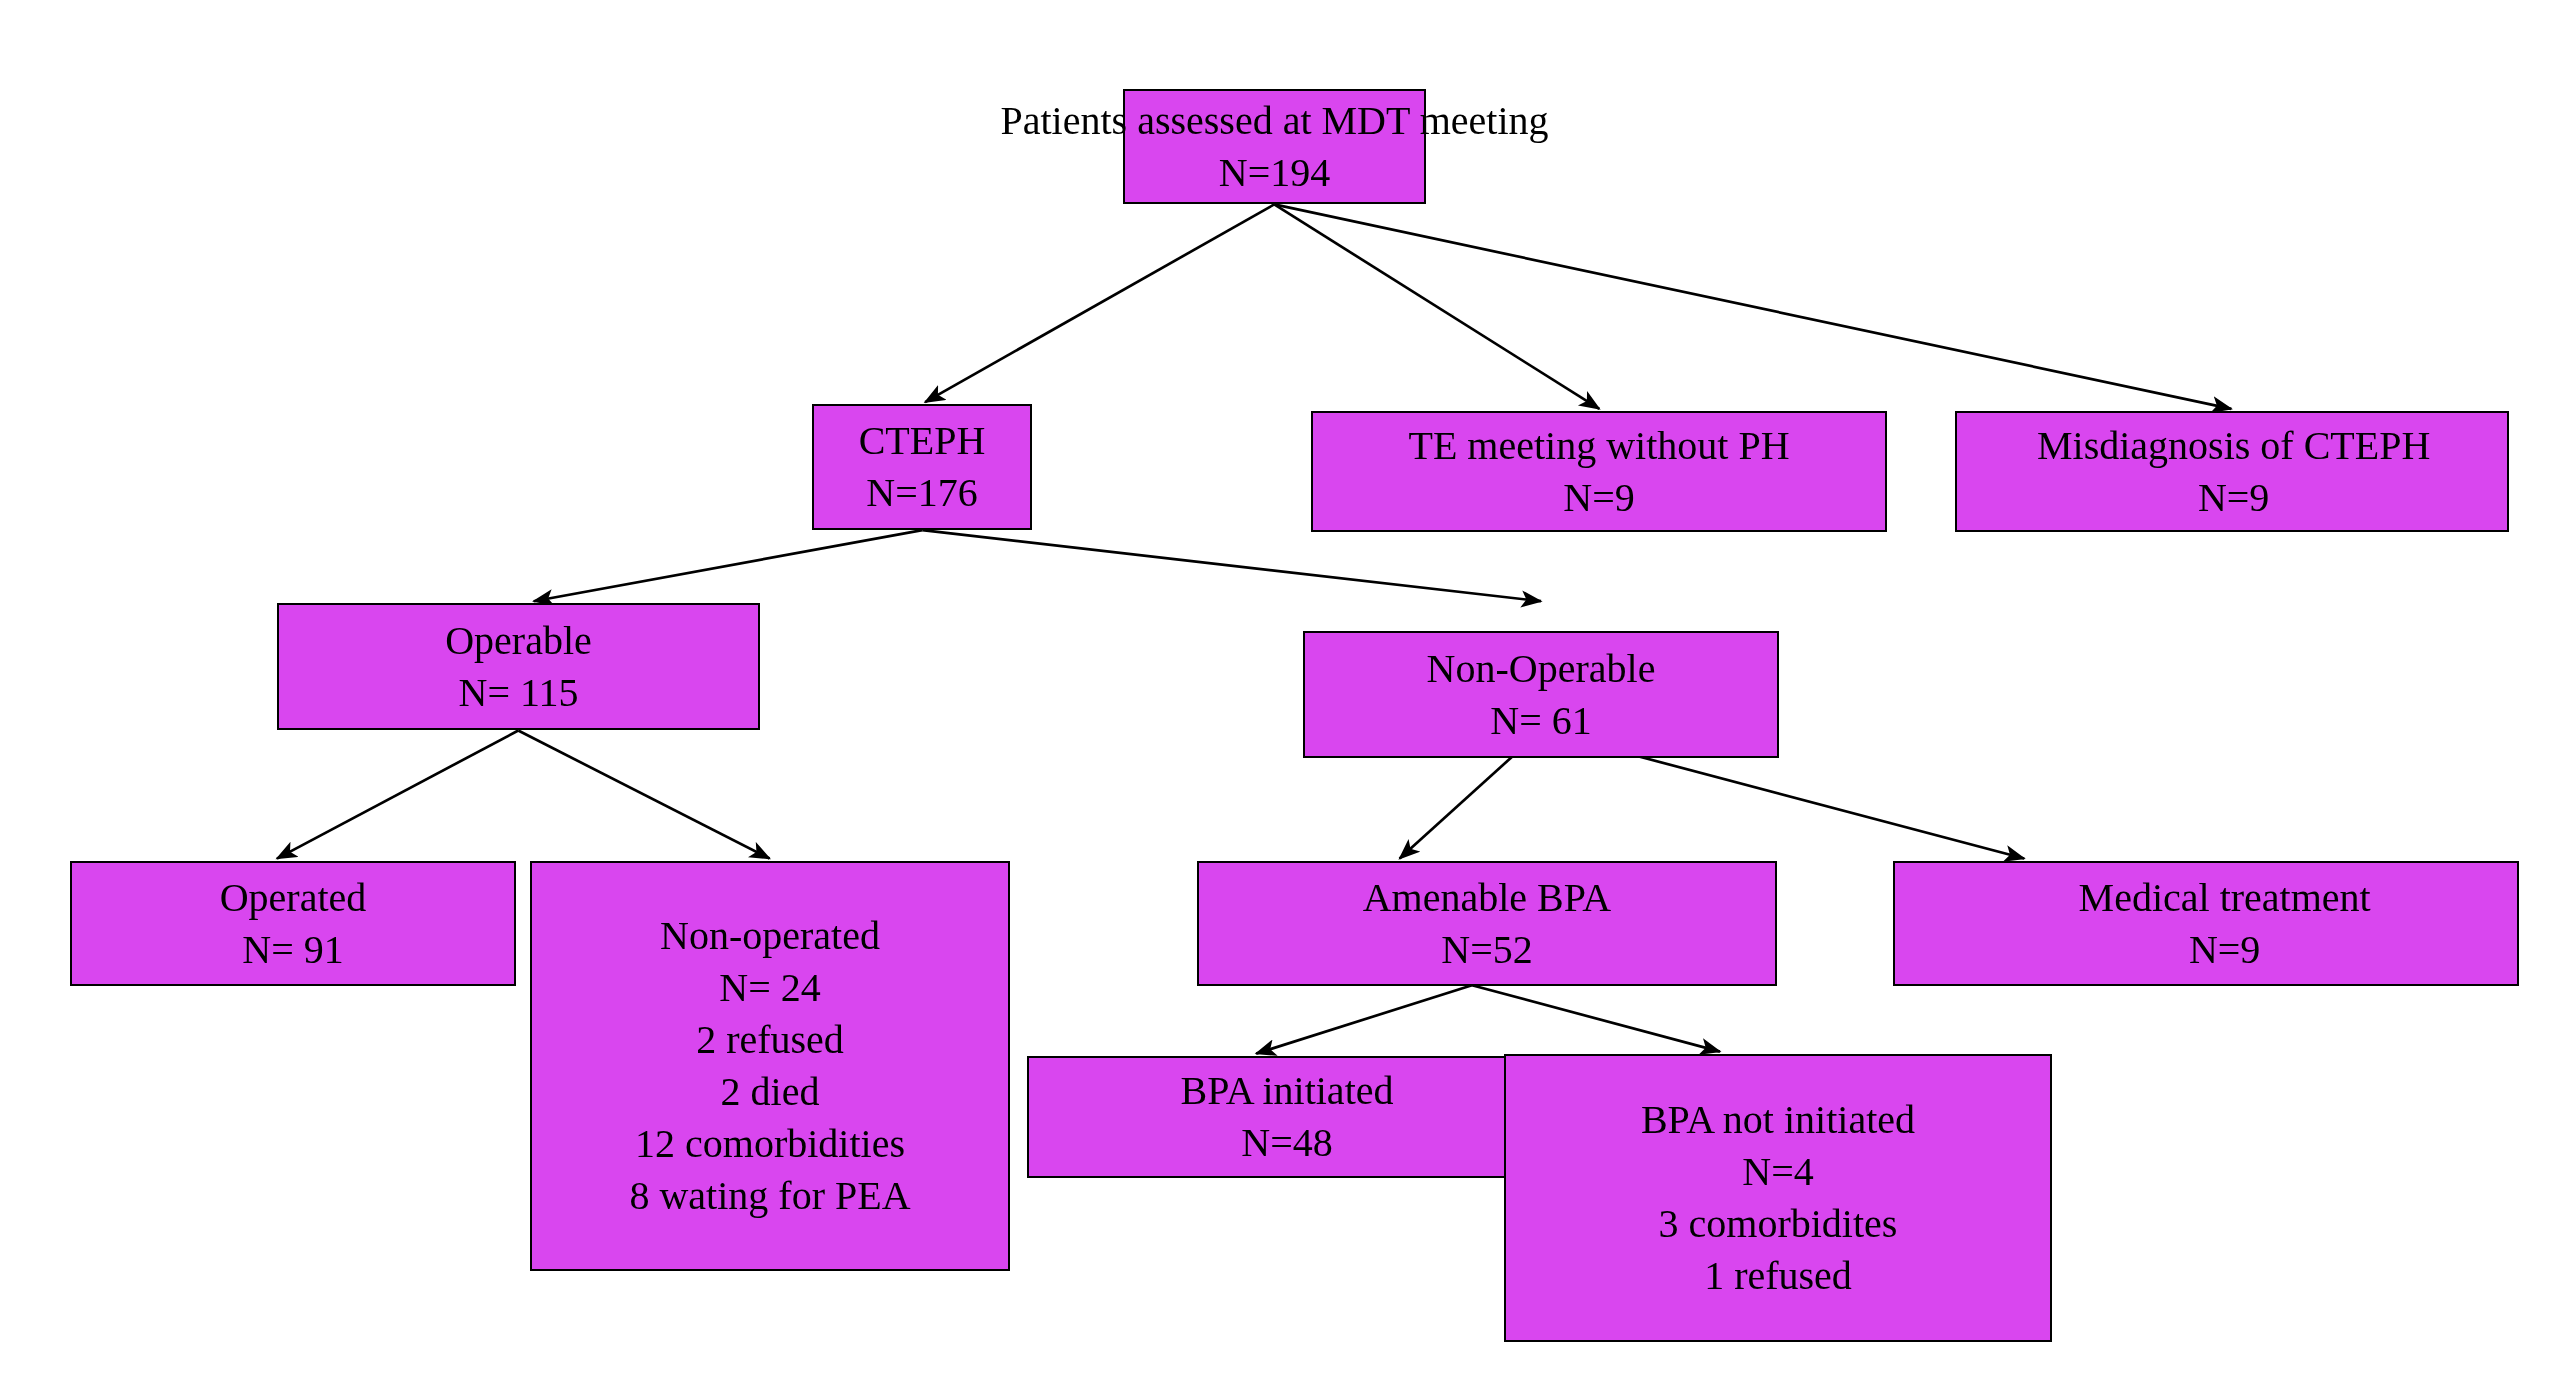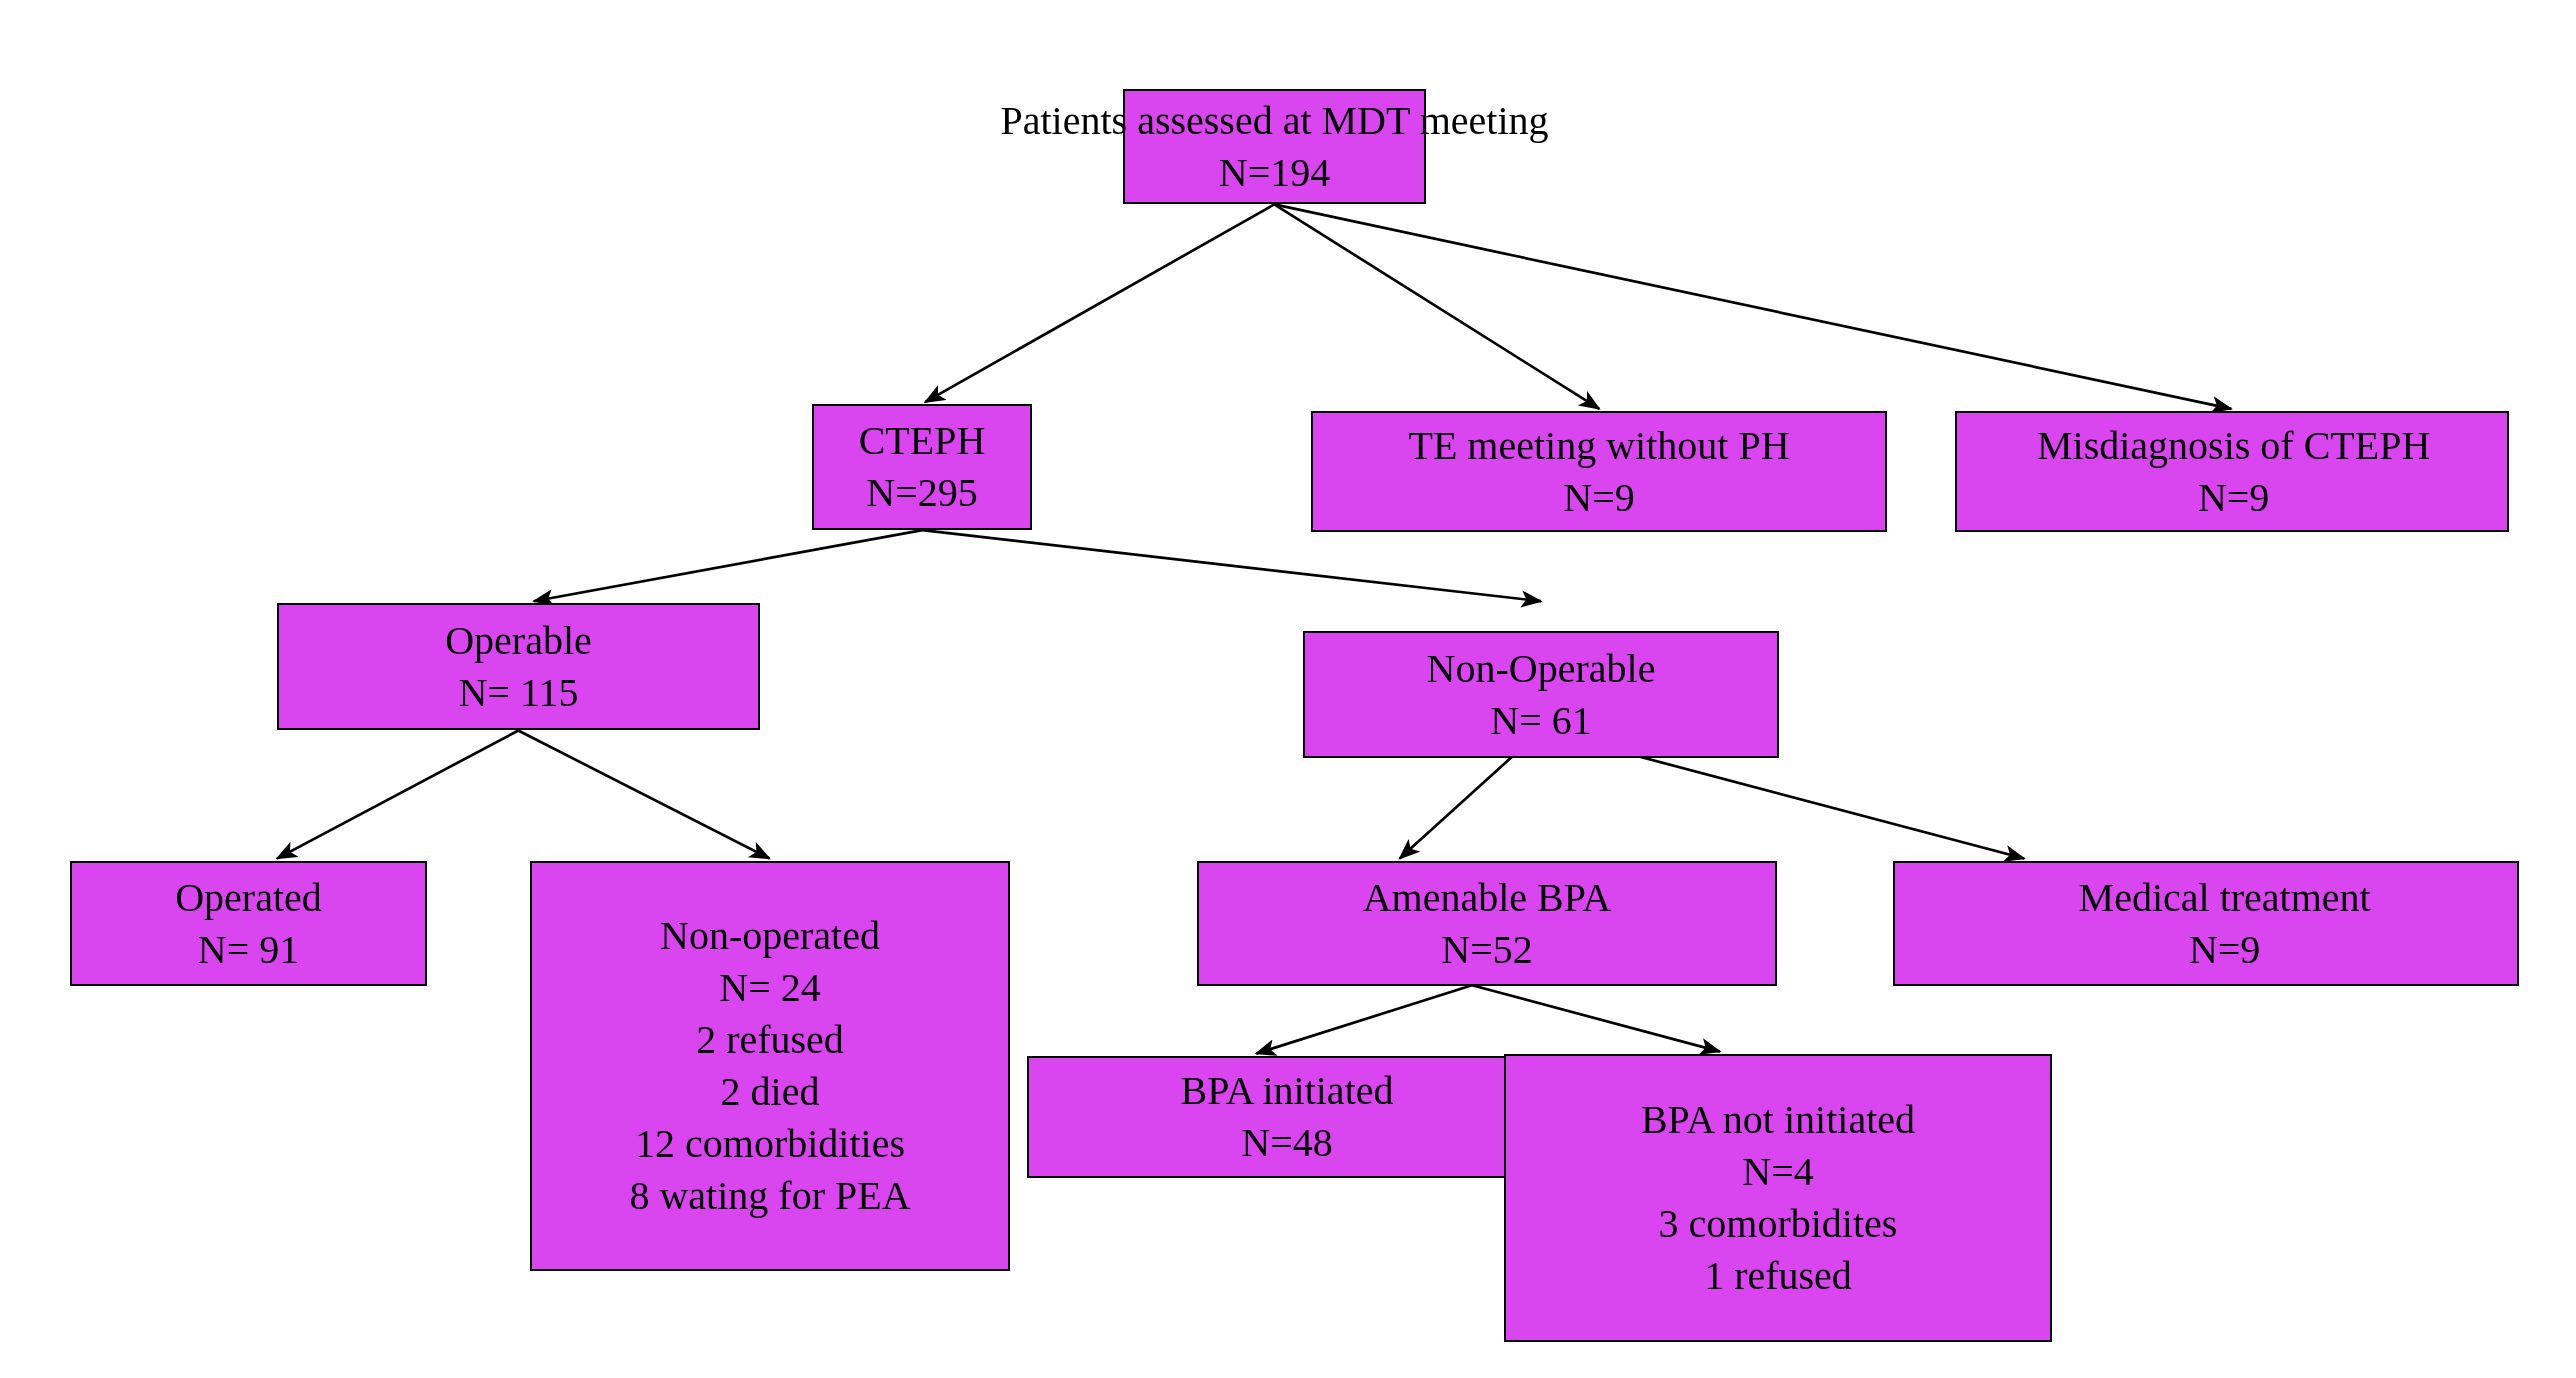--- a/index.html
+++ b/index.html
@@ -71,21 +71,21 @@
       </g>
   </svg>
 
   <div class="node" style="left: 1123px; top: 89px; width: 303px; height: 115px; border-color: rgb(0, 0, 0);">
     <span class="line">Patients assessed at MDT meeting</span>
     <span class="line">N=194</span>
   </div>
 
   <div class="node" style="left: 812px; top: 404px; width: 220px; height: 126px; border-color: rgb(0, 0, 0);">
     <span class="line">CTEPH</span>
-    <span class="line">N=295</span>
+    <span class="line">N=176</span>
   </div>
 
   <div class="node" style="left: 1311px; top: 411px; width: 576px; height: 121px; border-color: rgb(0, 0, 0);">
     <span class="line">TE meeting without PH</span>
     <span class="line">N=9</span>
   </div>
 
   <div class="node" style="left: 1955px; top: 411px; width: 554px; height: 121px; border-color: rgb(0, 0, 0); padding-left: 10px;">
     <span class="line">Misdiagnosis of CTEPH</span>
     <span class="line">N=9</span>
@@ -94,21 +94,21 @@
   <div class="node" style="left: 277px; top: 603px; width: 483px; height: 127px; border-color: rgb(0, 0, 0);">
     <span class="line">Operable</span>
     <span class="line">N= 115</span>
   </div>
 
   <div class="node" style="left: 1303px; top: 603px; width: 476px; height: 127px; border-color: rgb(0, 0, 0); margin-top: 28px;">
     <span class="line">Non-Operable</span>
     <span class="line">N= 61</span>
   </div>
 
-  <div class="node" style="left: 70px; top: 861px; width: 357px; height: 125px; border-color: rgb(0, 0, 0);">
+  <div class="node" style="left: 70px; top: 861px; width: 446px; height: 125px; border-color: rgb(0, 0, 0);">
     <span class="line">Operated</span>
     <span class="line">N= 91</span>
   </div>
 
   <div class="node" style="left: 530px; top: 861px; width: 480px; height: 410px; border-color: rgb(0, 0, 0);">
     <span class="line">Non-operated</span>
     <span class="line">N= 24</span>
     <span class="line">2 refused</span>
     <span class="line">2 died</span>
     <span class="line">12 comorbidities</span>

